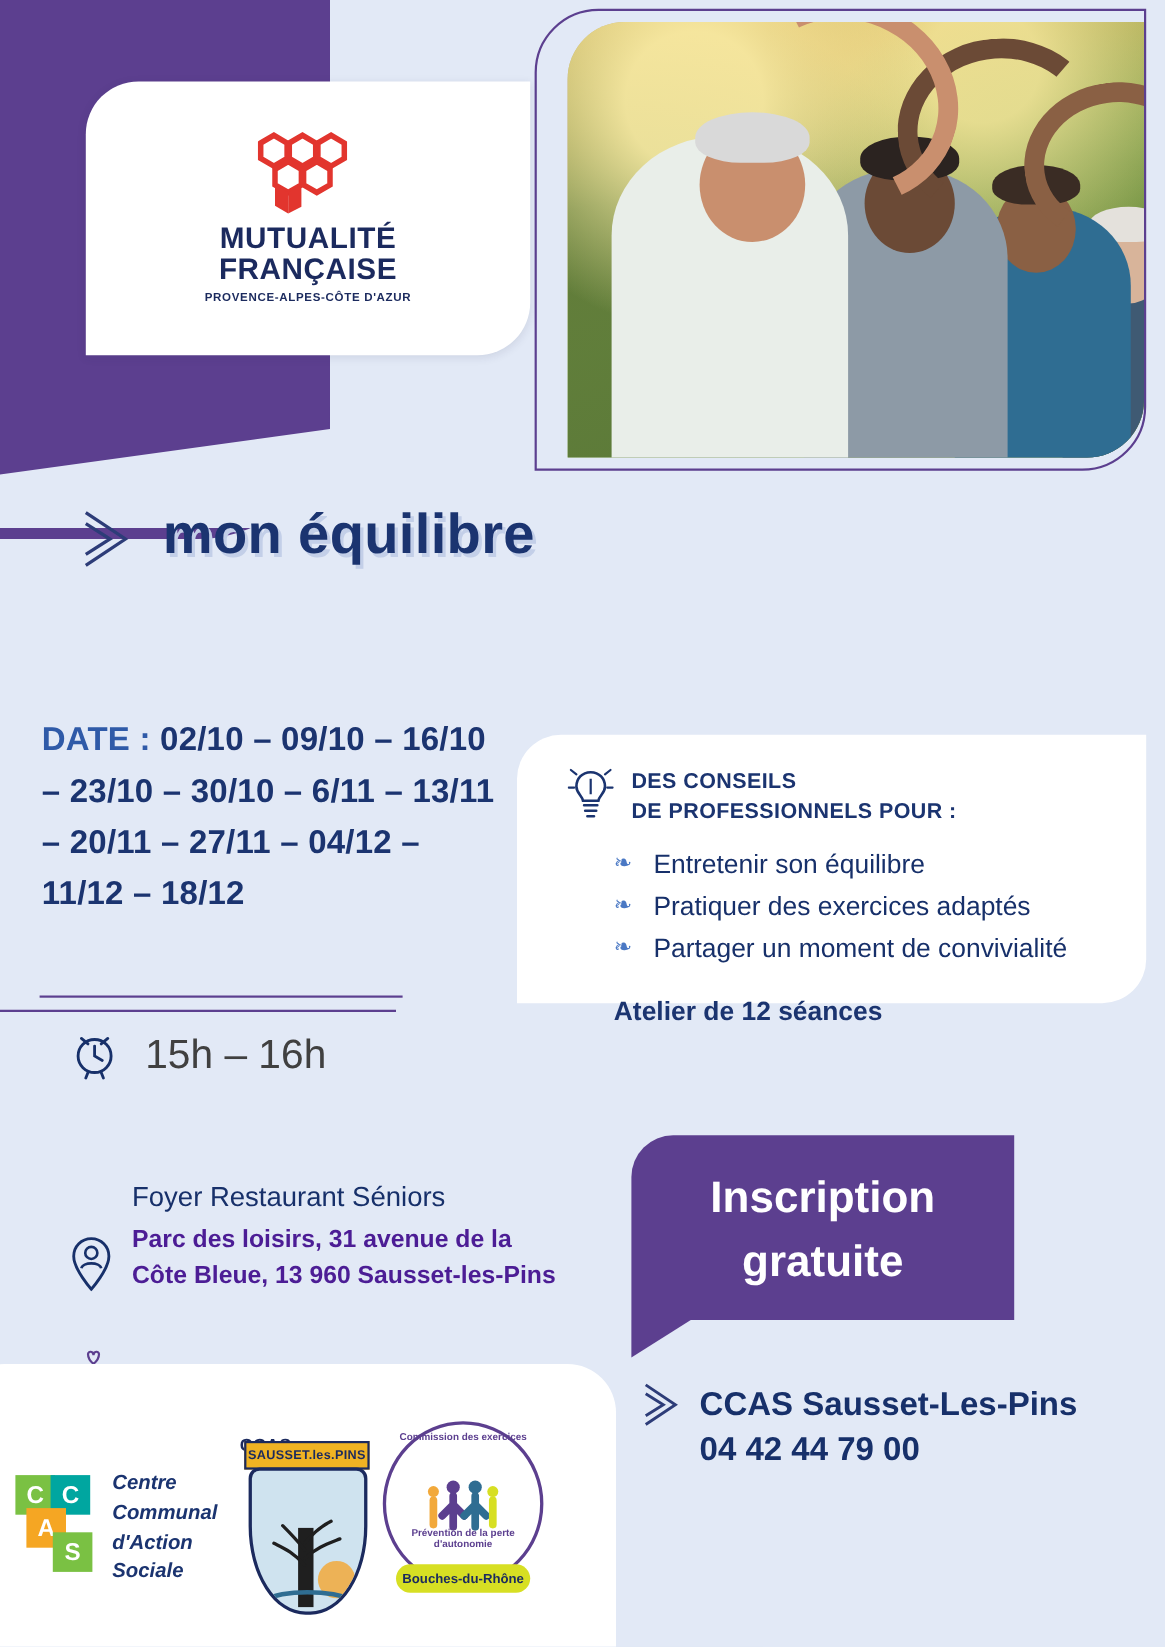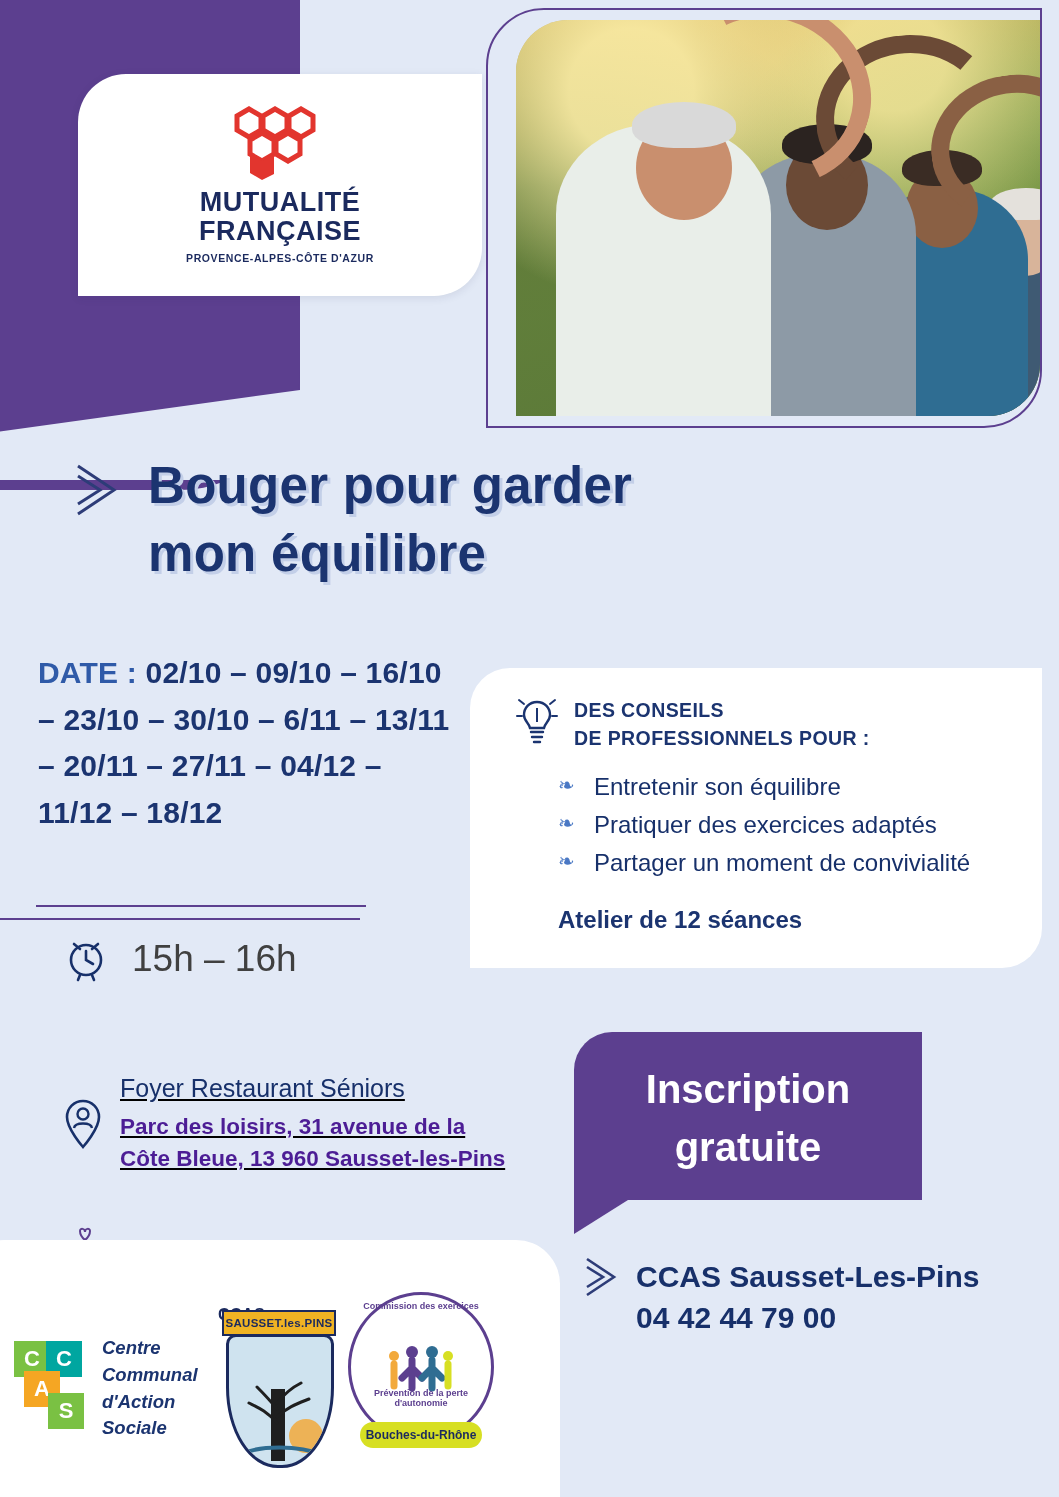--- a/index.html
+++ b/index.html
@@ -68,21 +68,21 @@
     position: absolute;
     left: 36px; top: 905px;
     width: 330px; height: 2px;
     background: #5c3f8f;
   }
 
   
   .logo-card {
     position: absolute;
     left: 78px; top: 74px;
-    width: 404px; height: 222px;
+    width: 404px; height: 249px;
     background: #ffffff;
     border-radius: 48px 0 48px 0;
     box-shadow: 0 2px 8px rgba(40,40,80,.10);
     display: flex;
     align-items: center;
     justify-content: center;
   }
   .mf-logo { text-align: center; }
   .mf-hex-wrap { height: 78px; margin-bottom: 4px; position: relative; width: 130px; margin-left:auto;margin-right:auto;}
   .mf-name {
@@ -193,21 +193,21 @@
   .time-text {
     color: #404040;
     font-size: 37px;
     font-weight: normal;
   }
 
   
   .place-row {
     position: absolute;
     left: 62px; top: 1072px;
-    display: flex; align-items: center; gap: 16px; text-decoration: underline;
+    display: flex; align-items: flex-end; gap: 16px;
   }
   .place-name {
     color: #17306a;
     font-size: 25px;
     line-height: 1.3;
   }
   .place-addr {
     color: #4c1d95;
     font-size: 22.5px;
     font-weight: bold;
@@ -218,21 +218,21 @@
   .heart-mark {
     position: absolute;
     left: 72px; top: 1222px;
     width: 26px; height: 26px;
   }
 
   
   .advice-card {
     position: absolute;
     left: 470px; top: 668px;
-    width: 572px; height: 300px;
+    width: 572px; height: 244px;
     background: #ffffff;
     border-radius: 40px 0 40px 0;
   }
   .advice-head {
     position: absolute;
     left: 46px; top: 28px;
     display: flex; align-items: flex-start; gap: 16px;
   }
   .advice-title {
     color: #1b3470;
@@ -484,21 +484,20 @@
     <div class="arm a1"></div>
   </div>
 
   <div class="title-chevron">
     <svg width="48" height="56" viewBox="0 0 48 56">
       <path d="M4,4 L40,28 L4,52" fill="none" stroke="#2d3c78" stroke-width="3"></path>
       <path d="M4,14 L26,28 L4,42" fill="none" stroke="#2d3c78" stroke-width="3"></path>
     </svg>
   </div>
   <div class="title">
-    <div>Bouger pour garder</div>
     <div>mon équilibre</div>
   </div>
 
   <div class="date-block">
     <span class="date-label">DATE :</span>
     <span>02/10 – 09/10 – 16/10 – 23/10 – 30/10 – 6/11 – 13/11 – 20/11 – 27/11 – 04/12 – 11/12 – 18/12</span>
   </div>
 
   <div class="time-row">
     <span>

